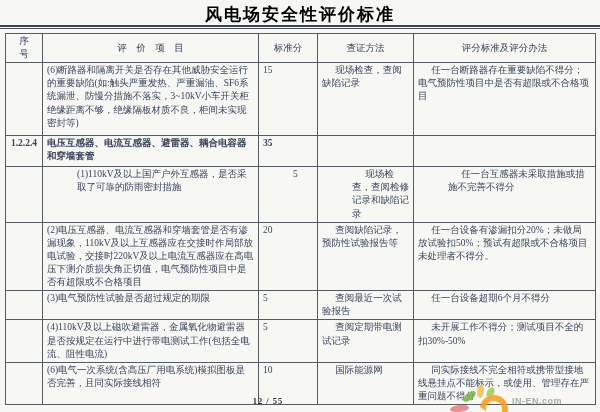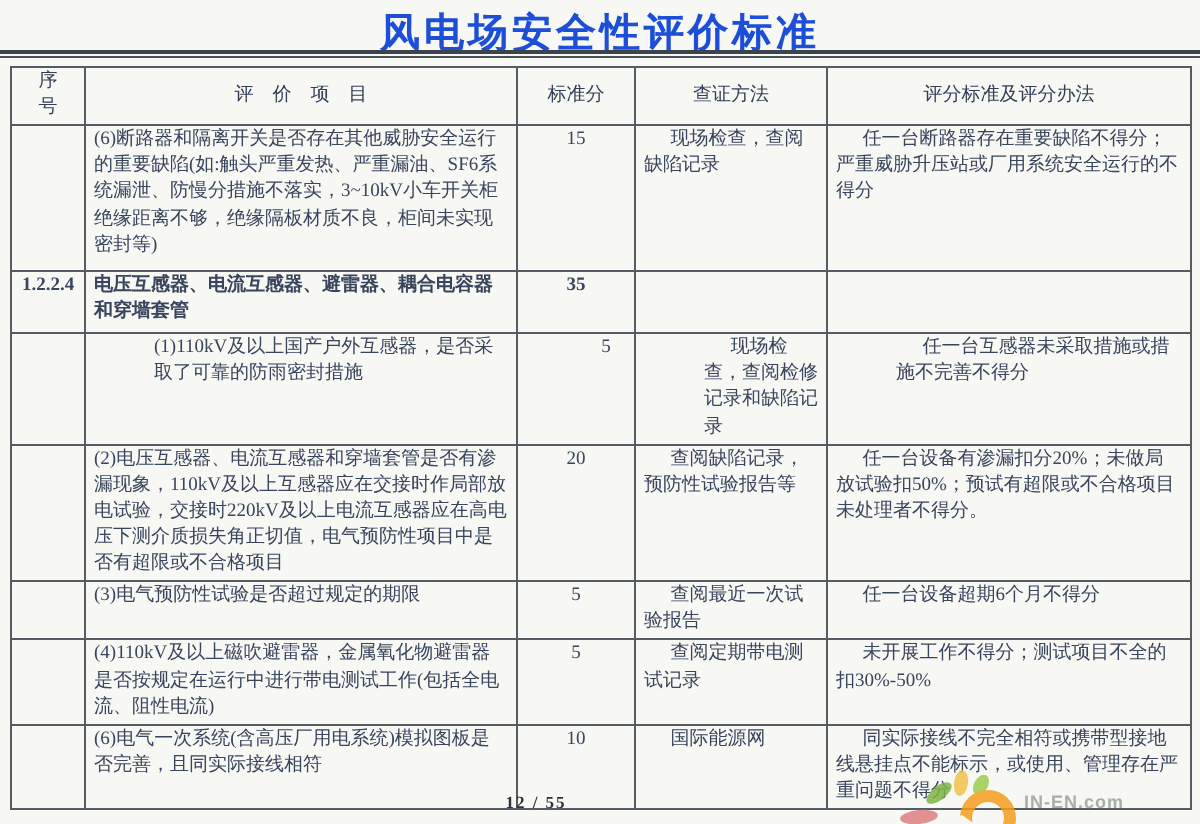--- a/index.html
+++ b/index.html
@@ -4,43 +4,43 @@
 <style>
   * { margin:0; padding:0; box-sizing:border-box; }
   html,body { width:600px; height:412px; }
   body { font-family:"Liberation Serif","DejaVu Serif",serif; background:#eeeeec; }
   .page {
     position:relative; width:600px; height:412px; overflow:hidden;
     background:#f7f7f4;
   }
   .doc-title {
     position:absolute; top:3px; left:0; width:600px;
-    text-align:center; font-size:20px; font-weight:bold;
-    color:#1d4ed8; letter-spacing:2px;
+    text-align:center; font-size:17px; font-weight:bold;
+    color:#000000; letter-spacing:2px;
   }
   .title-rule {
     position:absolute; top:25px; left:0; width:600px; height:4px;
     border-top:2px solid #3c434c; border-bottom:1px solid #4a5058;
   }
   table.eval {
     position:absolute; left:5px; top:33px; width:590px;
     border-collapse:collapse; table-layout:fixed;
     font-size:9.5px; line-height:1.38; color:#39455c;
   }
   table.eval td, table.eval th {
     border:1px solid #555b63; padding:1px 4px;
     vertical-align:top; font-weight:normal; overflow:hidden;
     word-break:break-all;
   }
   table.eval th {
     text-align:center; vertical-align:middle; height:17px;
     color:#323e55; font-size:9.5px;
   }
   td.c-no    { text-align:center; padding-top:3px; }
-  td.c-score { text-align:center; vertical-align:middle; }
+  td.c-score { text-align:left; vertical-align:middle; }
   td.c-meth, td.c-crit { text-indent:1.4em; }
   tr.h-r1 td { height:73px; }
   tr.h-r2 td { height:31px;font-weight:bold; }
   tr.h-r3 td { height:28px;padding-left:34px; }
   tr.h-r4 td { height:67px; }
   tr.h-r5 td { height:26px; }
   tr.h-r6 td { height:40px; }
   tr.h-r7 td { height:20px; }
   tr.h-r8 td { height:42px; }
   .page-number {
@@ -97,21 +97,21 @@
       <th>评　价　项　目</th>
       <th>标准分</th>
       <th>查证方法</th>
       <th>评分标准及评分办法</th>
     </tr>
     <tr class="h-r1">
       <td class="c-no"></td>
       <td class="c-item">(6)断路器和隔离开关是否存在其他威胁安全运行的重要缺陷(如:触头严重发热、严重漏油、SF6系统漏泄、防慢分措施不落实，3~10kV小车开关柜绝缘距离不够，绝缘隔板材质不良，柜间未实现密封等)</td>
       <td class="c-score">15</td>
       <td class="c-meth">现场检查，查阅缺陷记录</td>
-      <td class="c-crit">任一台断路器存在重要缺陷不得分；严重威胁升压站或厂用系统安全运行的不得分</td>
+      <td class="c-crit">任一台断路器存在重要缺陷不得分；电气预防性项目中是否有超限或不合格项目</td>
     </tr>
     <tr class="h-r2">
       <td class="c-no">1.2.2.4</td>
       <td class="c-item">电压互感器、电流互感器、避雷器、耦合电容器和穿墙套管</td>
       <td class="c-score">35</td>
       <td class="c-meth"></td>
       <td class="c-crit"></td>
     </tr>
     <tr class="h-r3">
       <td class="c-no"></td>

